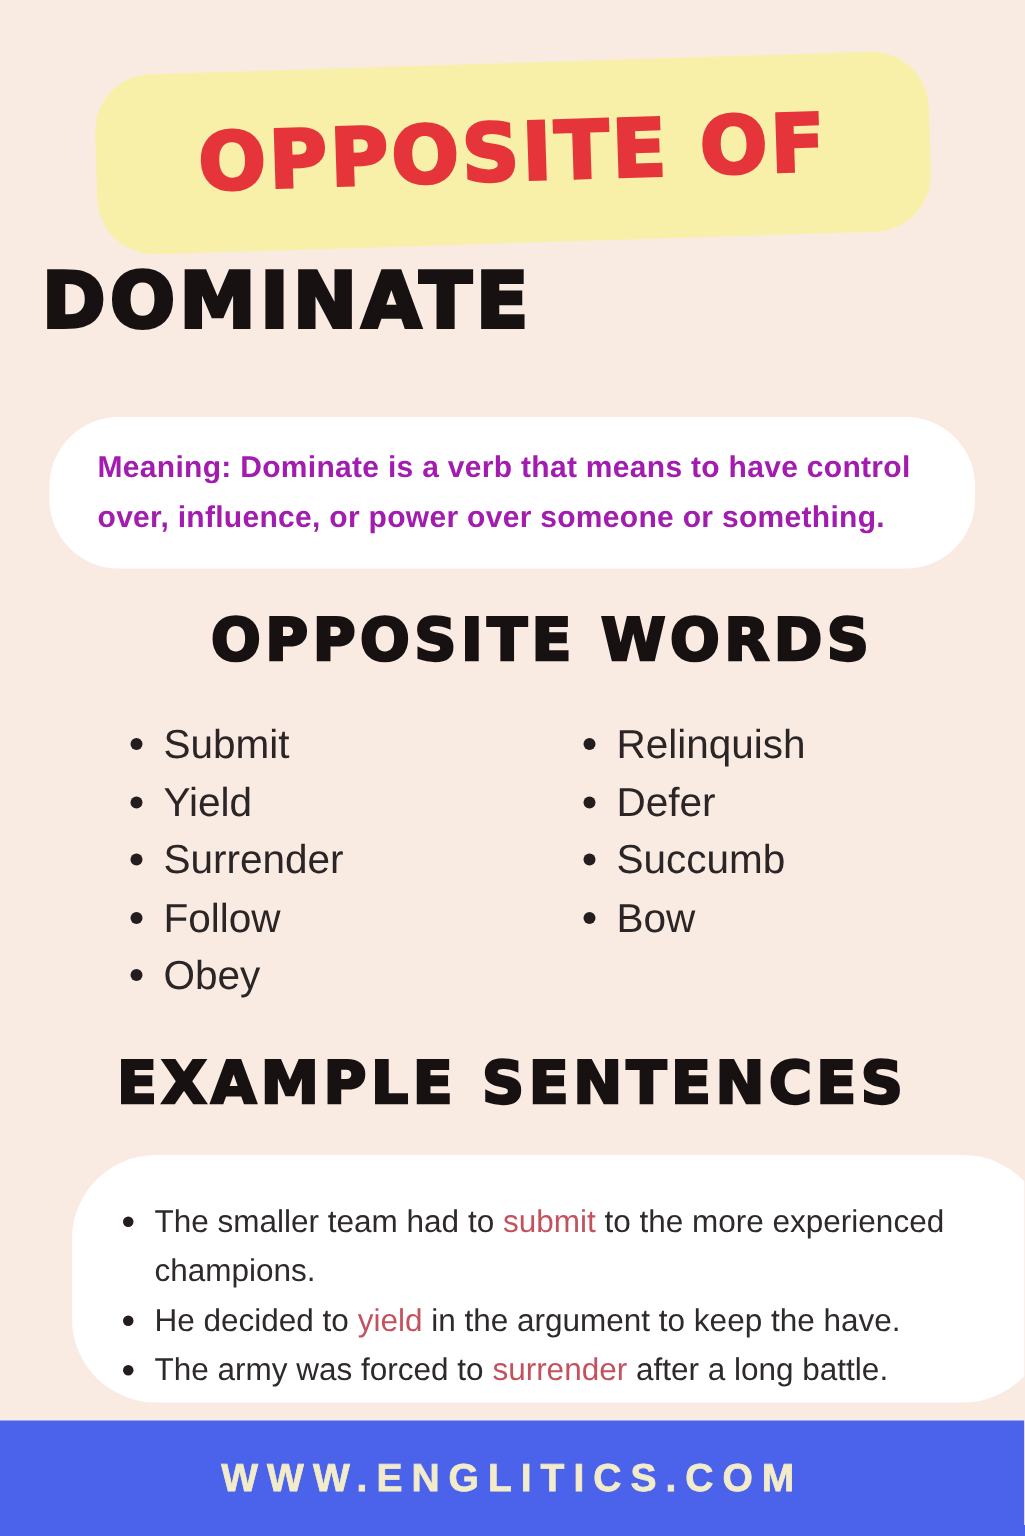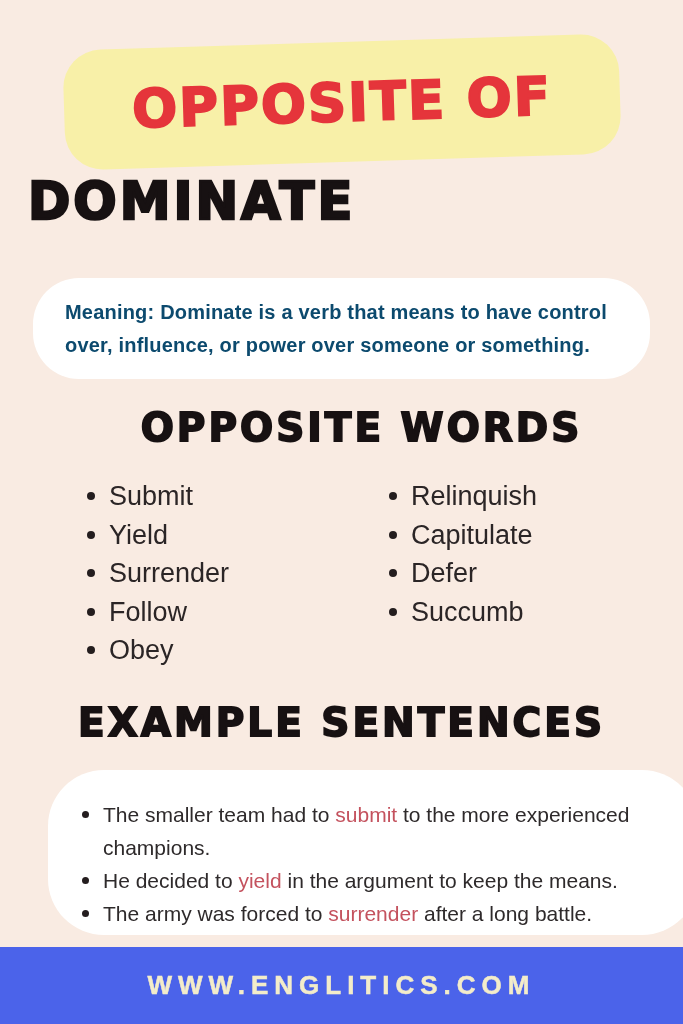--- a/index.html
+++ b/index.html
@@ -32,21 +32,21 @@
     -webkit-text-stroke:2.5px var(--title_color,#171112);
   }
   
   .meaning-box {
     position:absolute; left:33px; top:278px; width:617px; height:101px;
     background:var(--box_bg,#ffffff); border-radius:46px;
     display:flex; align-items:center; padding:0 24px 0 32px;
   }
   .meaning-text {
     font-weight:bold; font-size:20px; line-height:33px;
-    color:#0c4a6e; letter-spacing:0.2px;
+    color:#a21caf; letter-spacing:0.2px;
   }
   
   .section-heading {
     position:absolute; left:0; width:100%; text-align:center;
     font-family:"DejaVu Sans", sans-serif; font-weight:800;
     font-size:39px; line-height:1.2; letter-spacing:3px;
     color:var(--title_color,#171112);
     -webkit-text-stroke:1.8px var(--title_color,#171112);
   }
   .opposite-heading { top:405px;margin-left:20px; }
@@ -113,32 +113,32 @@
   <div>
     <ul class="word-list left">
       <li>Submit</li>
       <li>Yield</li>
       <li>Surrender</li>
       <li>Follow</li>
       <li>Obey</li>
     </ul>
     <ul class="word-list right">
       <li>Relinquish</li>
-      <li>Capitulate</li>
       <li>Defer</li>
       <li>Succumb</li>
+      <li>Bow</li>
     </ul>
   </div>
 
   <h2 class="section-heading example-heading">EXAMPLE SENTENCES</h2>
 
   <div class="example-box">
     <ul class="sentence-list">
       <li><span>The smaller team had to </span><span class="hl">submit</span><span> to the more experienced champions.</span></li>
-      <li><span>He decided to </span><span class="hl">yield</span><span> in the argument to keep the means.</span></li>
+      <li><span>He decided to </span><span class="hl">yield</span><span> in the argument to keep the have.</span></li>
       <li><span>The army was forced to </span><span class="hl">surrender</span><span> after a long battle.</span></li>
     </ul>
   </div>
 
   <footer class="footer">
     <span class="footer-text">WWW.ENGLITICS.COM</span>
   </footer>
 
 </div>
 

